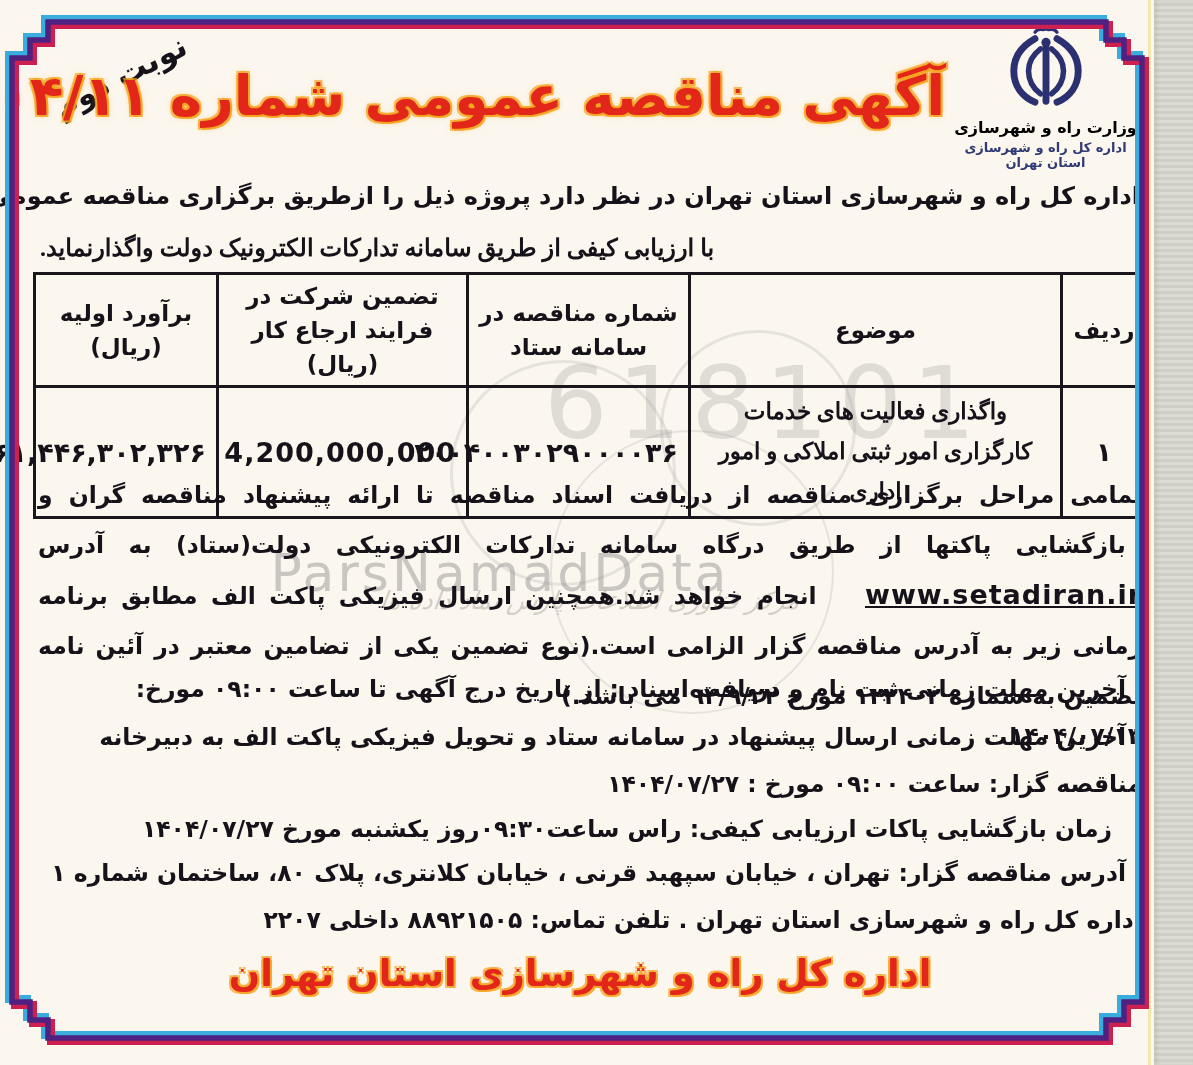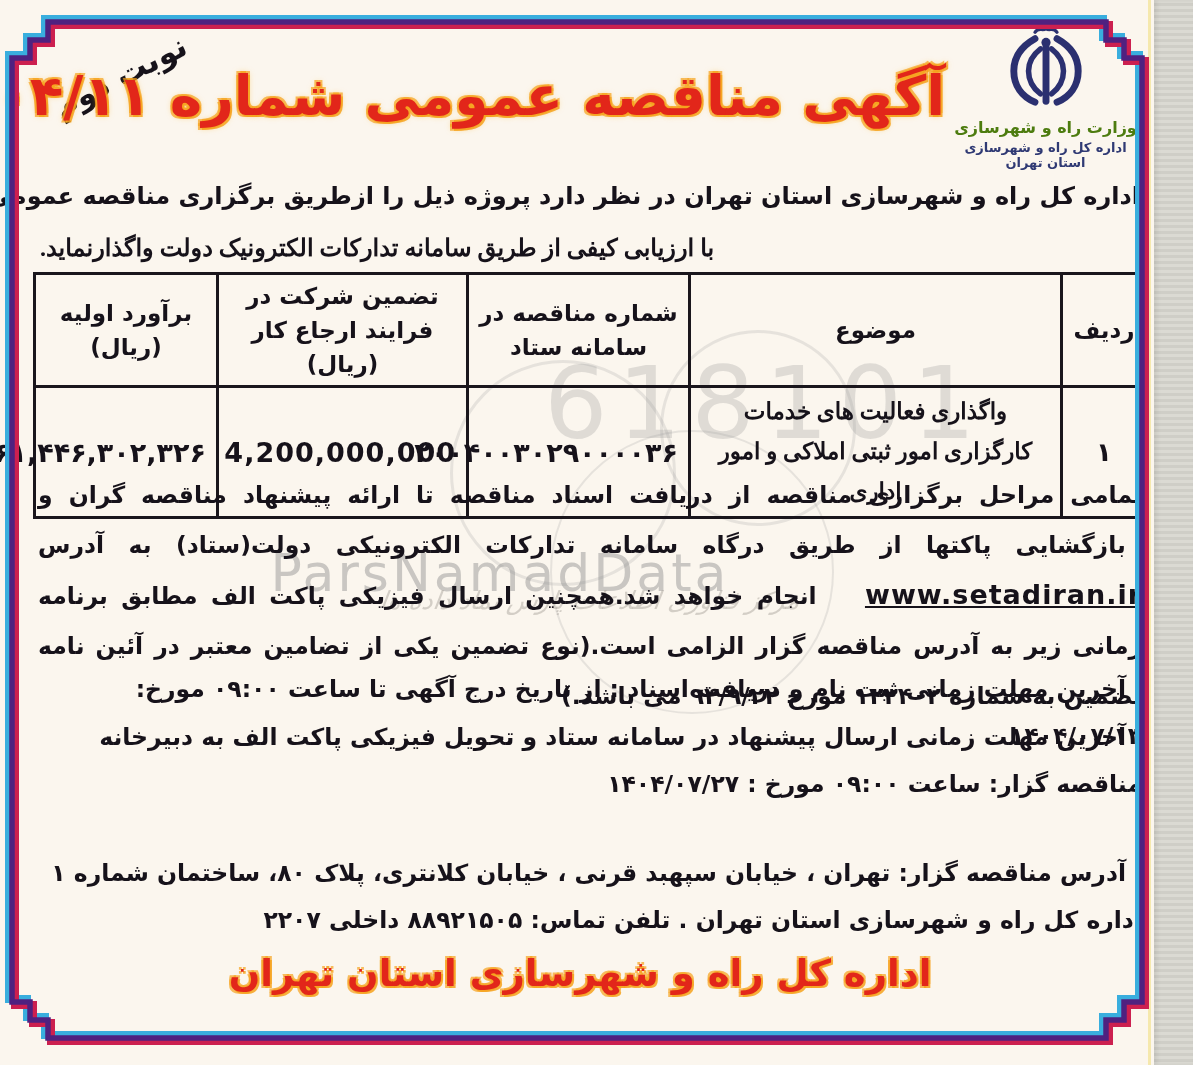--- a/index.html
+++ b/index.html
@@ -19,21 +19,21 @@
       font-size:31px;font-weight:bold;transform:rotate(-27deg);white-space:nowrap;}
   
   .main-title{position:absolute;left:225px;top:44px;width:720px;z-index:5;
       text-align:center;font-size:55px;font-weight:bold;direction:rtl;line-height:105px;
       color:#e2261a;white-space:nowrap;
       text-shadow:2px 2px 0 rgba(246,162,28,.85),-2px -2px 0 rgba(246,162,28,.7),
                   2px -2px 0 rgba(246,162,28,.7),-2px 2px 0 rgba(246,162,28,.7),0 0 6px rgba(250,180,40,.6);}
   
   .logo{position:absolute;left:948px;top:24px;width:195px;z-index:5;text-align:center;direction:rtl;}
   .logo .emblem{display:block;margin:0 auto;}
-  .logo .l1{font-size:16px;font-weight:bold;color:#4d7c0f;margin-top:2px;}
+  .logo .l1{font-size:16px;font-weight:bold;color:#000000;margin-top:2px;}
   .logo .l2{font-size:13px;font-weight:bold;color:#303a74;margin-top:3px;}
   
   .intro{position:absolute;left:40px;top:170px;width:1100px;z-index:4;direction:rtl;
       font-size:24px;font-weight:bold;line-height:52px;}
   .intro .l1{text-align:justify;text-align-last:justify;white-space:nowrap;}
   .intro .l2{text-align:left;font-family:Liberation Serif, serif;}
   
   table.tender{position:absolute;left:33px;top:272px;width:1112px;z-index:4;direction:rtl;
       border-collapse:collapse;table-layout:fixed;background:transparent;}
   table.tender th,table.tender td{border:3px solid #1a161c;text-align:center;vertical-align:middle;
@@ -145,17 +145,18 @@
   </table>
 
   <div class="bodytext p1">
     <span>تمامی مراحل برگزاری مناقصه از دریافت اسناد مناقصه تا ارائه پیشنهاد مناقصه گران  و بازگشایی پاکتها از طریق درگاه سامانه تدارکات الکترونیکی دولت(ستاد) به آدرس </span>
     <span class="url">www.setadiran.ir</span>
     <span> انجام خواهد شد.همچنین ارسال فیزیکی پاکت الف مطابق برنامه زمانی زیر به آدرس مناقصه گزار الزامی است.(نوع تضمین یکی از تضامین معتبر در آئین نامه تضمین به شماره ۱۲۳۴۰۲ مورخ ۹۴/۹/۲۲ می باشد.)</span>
   </div>
 
   <div class="bodytext item i1">آخرین مهلت زمانی ثبت نام و دریافت اسناد : از تاریخ درج آگهی تا ساعت ۰۹:۰۰ مورخ: ۱۴۰۴/۰۷/۱۳</div>
   <div class="bodytext item i2">آخرین مهلت زمانی ارسال پیشنهاد در سامانه ستاد و تحویل فیزیکی پاکت الف به دبیرخانه مناقصه گزار: ساعت ۰۹:۰۰ مورخ : ۱۴۰۴/۰۷/۲۷</div>
+  <div class="bodytext item i3">زمان بازگشایی پاکات ارزیابی کیفی: راس ساعت۰۹:۳۰روز یکشنبه مورخ ۱۴۰۴/۰۷/۲۷</div>
   <div class="bodytext item i4">آدرس مناقصه گزار: تهران ، خیابان سپهبد قرنی ، خیابان کلانتری، پلاک ۸۰، ساختمان شماره ۱ اداره کل راه و شهرسازی استان تهران . تلفن تماس: ۸۸۹۲۱۵۰۵ داخلی ۲۲۰۷</div>
 
   <div class="footer">اداره کل راه و شهرسازی استان تهران</div>
 
 </div>
 
 </body></html>

